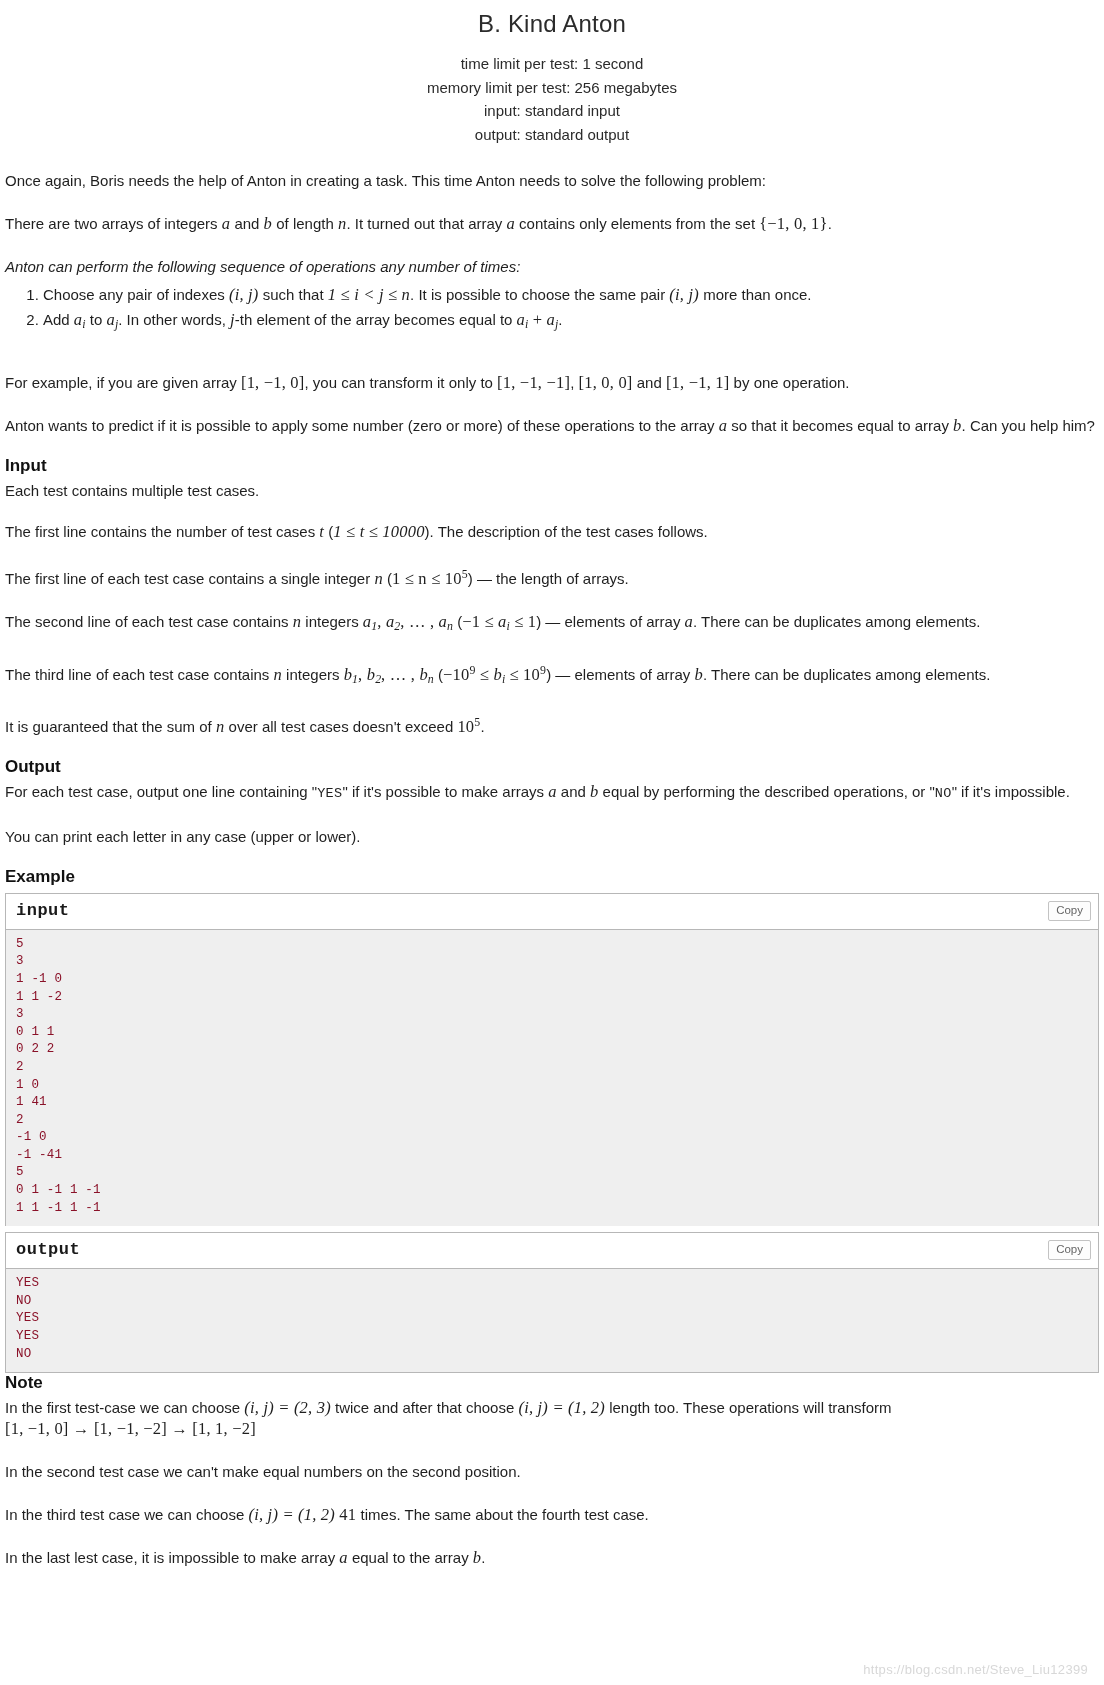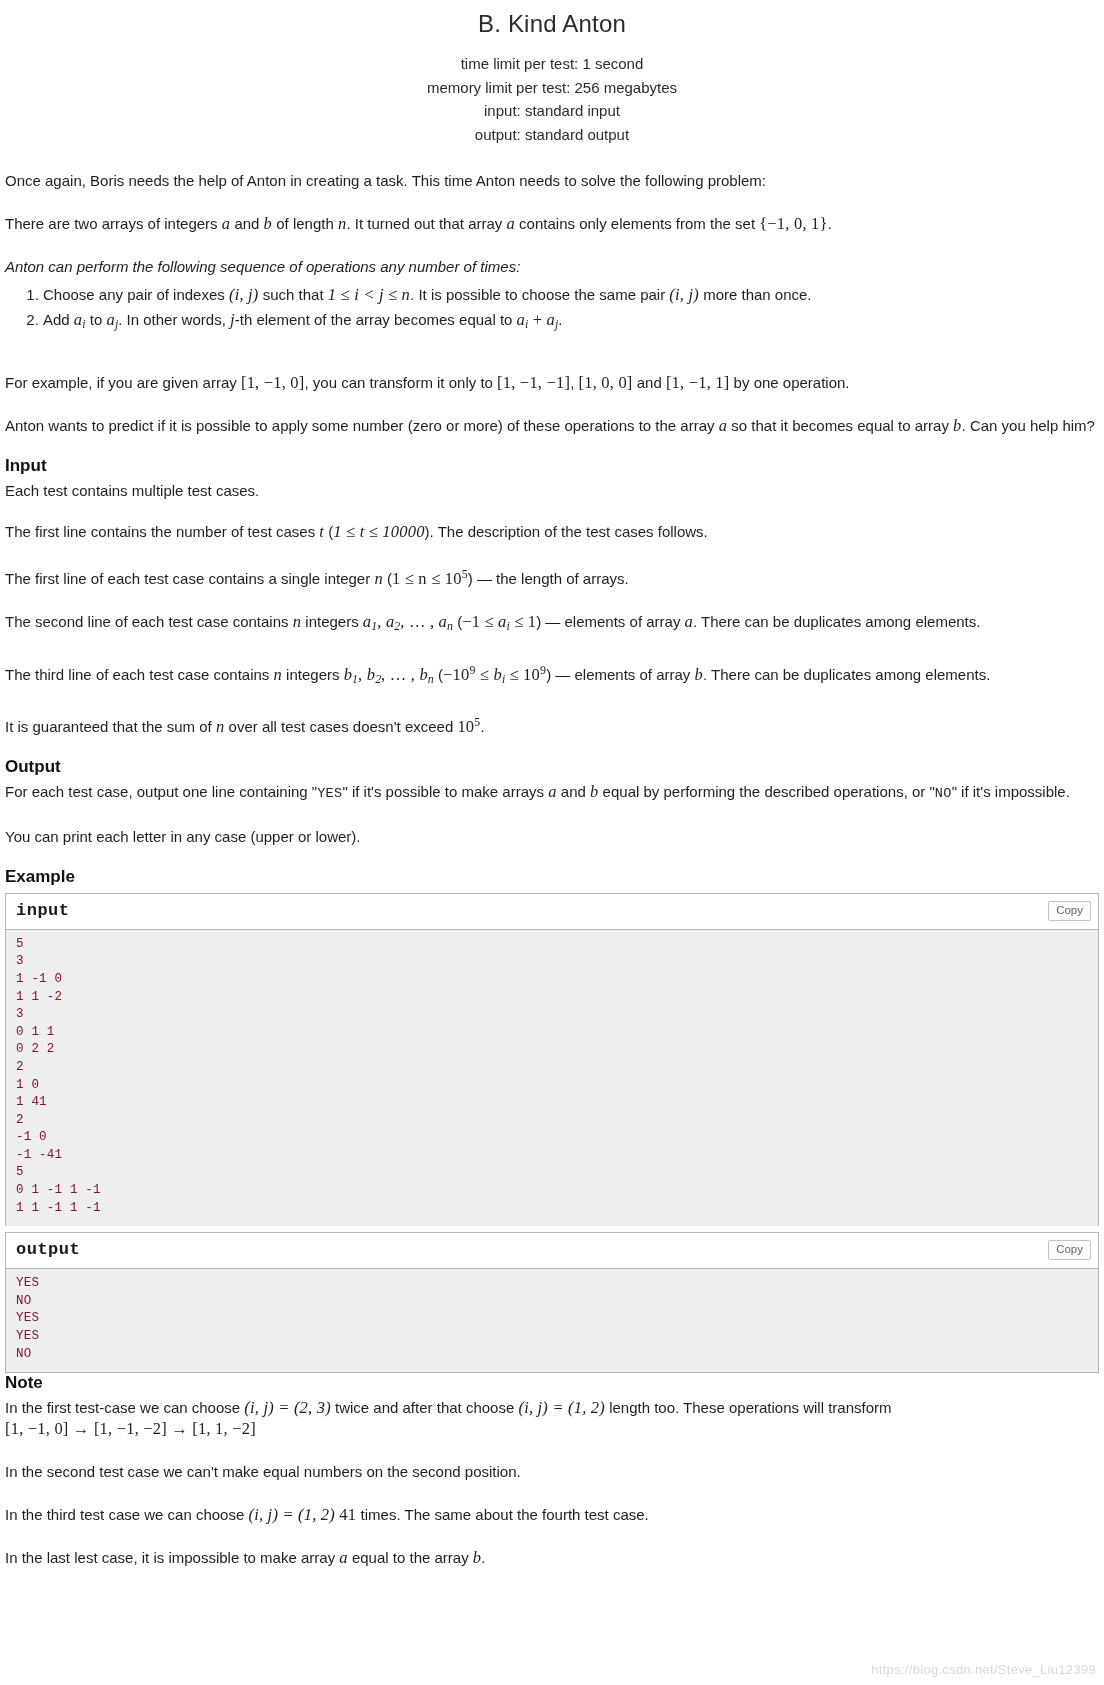--- a/index.html
+++ b/index.html
@@ -103,21 +103,21 @@
     white-space:pre;
     letter-spacing:0.2px;
   }
 
   
   .note-block { }
   .note-p { margin:0 0 22px 0; line-height:21px; }
 
   .watermark {
     position:absolute;
-    right:8px;
+    right:16px;
     bottom:8px;
     color:#d8d8d8;
     font-size:13px;
     letter-spacing:0.3px;
     user-select:none;
   }
 </style>
 </head>
 <body>
 

